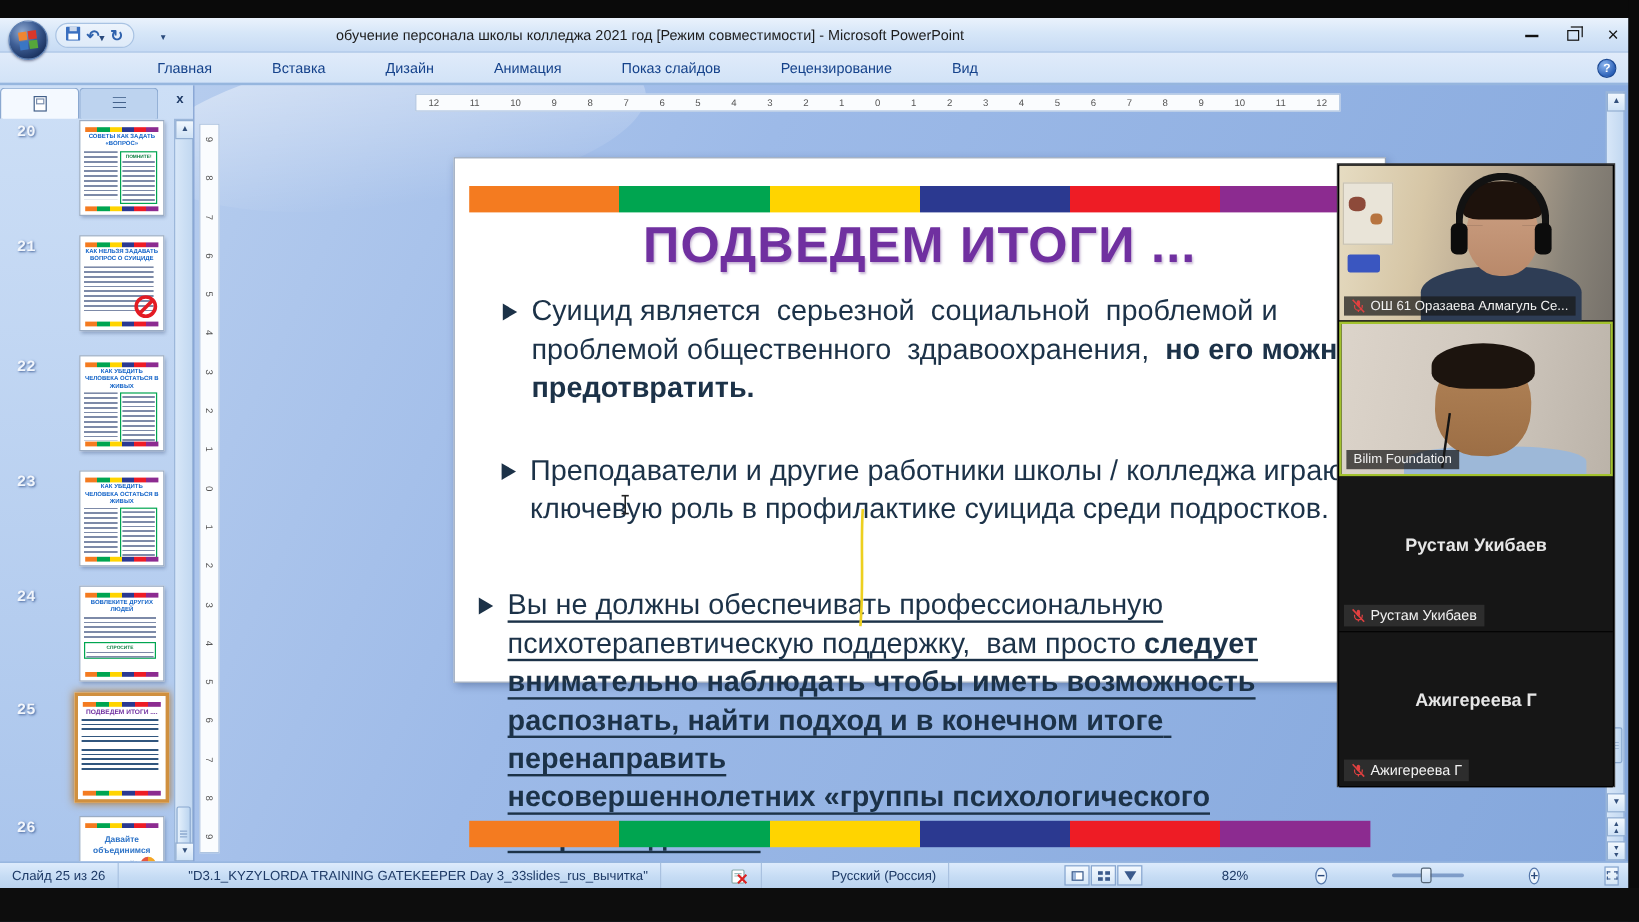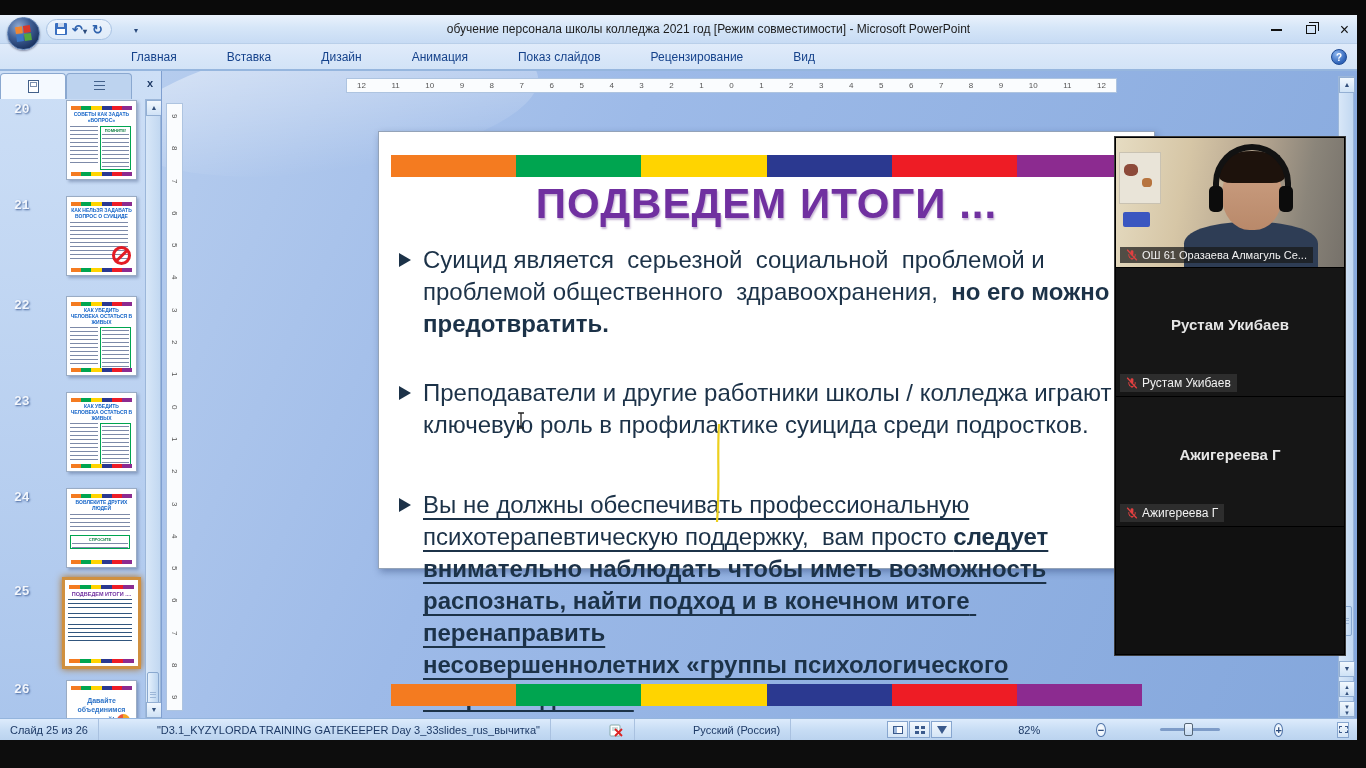--- a/index.html
+++ b/index.html
@@ -14,21 +14,21 @@
     background:radial-gradient(circle at 34% 28%,#8fa9d0 0%,#3f5f96 40%,#1d3563 75%,#10254c 100%);
     border:1px solid #5a7db0;box-shadow:0 1px 2px rgba(0,0,40,.4);z-index:5;}
   .orb .grid{position:absolute;left:8px;top:8px;width:16px;height:16px;display:grid;
     grid-template-columns:7px 7px;grid-template-rows:7px 7px;gap:1px;transform:rotate(-8deg);}
   .orb .grid i{display:block;}
   .qat{position:absolute;left:46px;top:4px;height:21px;display:flex;align-items:center;gap:5px;
     background:rgba(255,255,255,.38);border:1px solid #a9c3e3;border-radius:11px;padding:0 8px;}
   .qicon{font-size:13px;color:#2f62ad;font-weight:bold;line-height:1;}
   .qdrop{font-size:8px;color:#2a4a7c;}
   .win-title{position:absolute;left:280px;right:220px;top:0;height:46px;line-height:29px;
-    text-align:center;font-size:12px;color:#1c1c1c;white-space:nowrap;overflow:hidden;}
+    text-align:left;font-size:12px;color:#1c1c1c;white-space:nowrap;overflow:hidden;}
   .wctrls{position:absolute;right:8px;top:0;height:29px;display:flex;align-items:center;gap:24px;}
   .wmin{width:11px;height:2px;background:#111;}
   .wrest{width:10px;height:9px;border:1.5px solid #111;position:relative;}
   .wrest::before{content:"";position:absolute;left:2px;top:-4px;width:9px;height:8px;border:1.5px solid #111;border-bottom:none;border-left:none;}
   .wclose{font-size:16px;color:#111;line-height:1;}
 
   
   .tabrow{position:absolute;left:0;top:29px;width:100%;height:27px;
     background:linear-gradient(#e0ebfa,#d2e3f7);border-bottom:2px solid #96b6de;display:flex;align-items:center;}
   .rtab{margin:12px;padding:4px 13px;font-size:12px;color:#15428b;white-space:nowrap;}
@@ -95,21 +95,21 @@
 
   
   .slide{position:absolute;left:378px;top:39px;width:777px;height:438px;background:#fff;
     border:1px solid #94a3b8;box-shadow:2px 3px 7px rgba(15,35,85,.35);margin-top:21px;}
   .bar-top{position:absolute;left:12px;right:12px;top:23px;height:22px;}
   .bar-bot{position:absolute;left:12px;right:12px;top:552px;height:22px;}
   .bigbar{background:linear-gradient(90deg,#F47B20 0 16.66%,#00A550 16.66% 33.33%,#FFD400 33.33% 50%,#2B3990 50% 66.66%,#EE1C25 66.66% 83.33%,#8C2B90 83.33% 100%);}
   .stitle{position:absolute;left:0;top:48px;width:100%;text-align:center;font-size:42px;font-weight:bold;
     color:#7030A0;letter-spacing:1px;text-shadow:1px 2px 2px rgba(90,40,130,.35);}
   .bullets{position:absolute;left:18px;top:112px;width:752px;}
-  .bullet{display:flex;font-size:24px;line-height:32px;color:#1c3248;}
+  .bullet{display:flex;font-size:24px;line-height:32px;color:#1c3248;justify-content:center;}
   .bullet .mk{flex:0 0 auto;width:0;height:0;border-top:7px solid transparent;border-bottom:7px solid transparent;
     border-left:12px solid #1c3248;margin:9px 12px 0 2px;}
   .bullet .tx{white-space:pre-wrap;}
   .b1{margin-bottom:37px;}
   .b2{margin-bottom:48px;}
   .bold{font-weight:bold;}
   .u{text-decoration:underline;text-decoration-thickness:1.5px;text-underline-offset:5px;}
 
   .penline{position:absolute;left:714px;top:353px;width:8px;height:98px;}
   .ibeam{position:absolute;left:516px;top:341px;width:10px;height:17px;}
@@ -432,20 +432,31 @@
             <svg width="12" height="12" viewBox="0 0 12 12">
               <rect x="4.6" y="1.2" width="2.8" height="5.2" rx="1.4" fill="#e14040"></rect>
               <path d="M2.8 5.2 v1.2 a3.2 3.2 0 0 0 6.4 0 V5.2" fill="none" stroke="#e14040" stroke-width="1"></path>
               <line x1="6" y1="9.6" x2="6" y2="11" stroke="#e14040" stroke-width="1"></line>
               <line x1="1.2" y1="0.8" x2="10.8" y2="11.2" stroke="#e14040" stroke-width="1.3"></line>
             </svg>
             <span>ОШ 61 Оразаева Алмагуль Се...</span>
           </div>
         </div>
 
+        <div class="ztile active">
+          <div class="scene-m">
+            <div class="sm-shirt"></div>
+            <div class="sm-head"></div>
+            <div class="sm-hair"></div>
+            <div class="sm-wire"></div>
+          </div>
+          <div class="zlabel">
+            <span>Bilim Foundation</span>
+          </div>
+        </div>
 
         <div class="ztile dark">
           <div class="zname">Рустам Укибаев</div>
           <div class="zlabel">
             <svg width="12" height="12" viewBox="0 0 12 12">
               <rect x="4.6" y="1.2" width="2.8" height="5.2" rx="1.4" fill="#e14040"></rect>
               <path d="M2.8 5.2 v1.2 a3.2 3.2 0 0 0 6.4 0 V5.2" fill="none" stroke="#e14040" stroke-width="1"></path>
               <line x1="6" y1="9.6" x2="6" y2="11" stroke="#e14040" stroke-width="1"></line>
               <line x1="1.2" y1="0.8" x2="10.8" y2="11.2" stroke="#e14040" stroke-width="1.3"></line>
             </svg>

